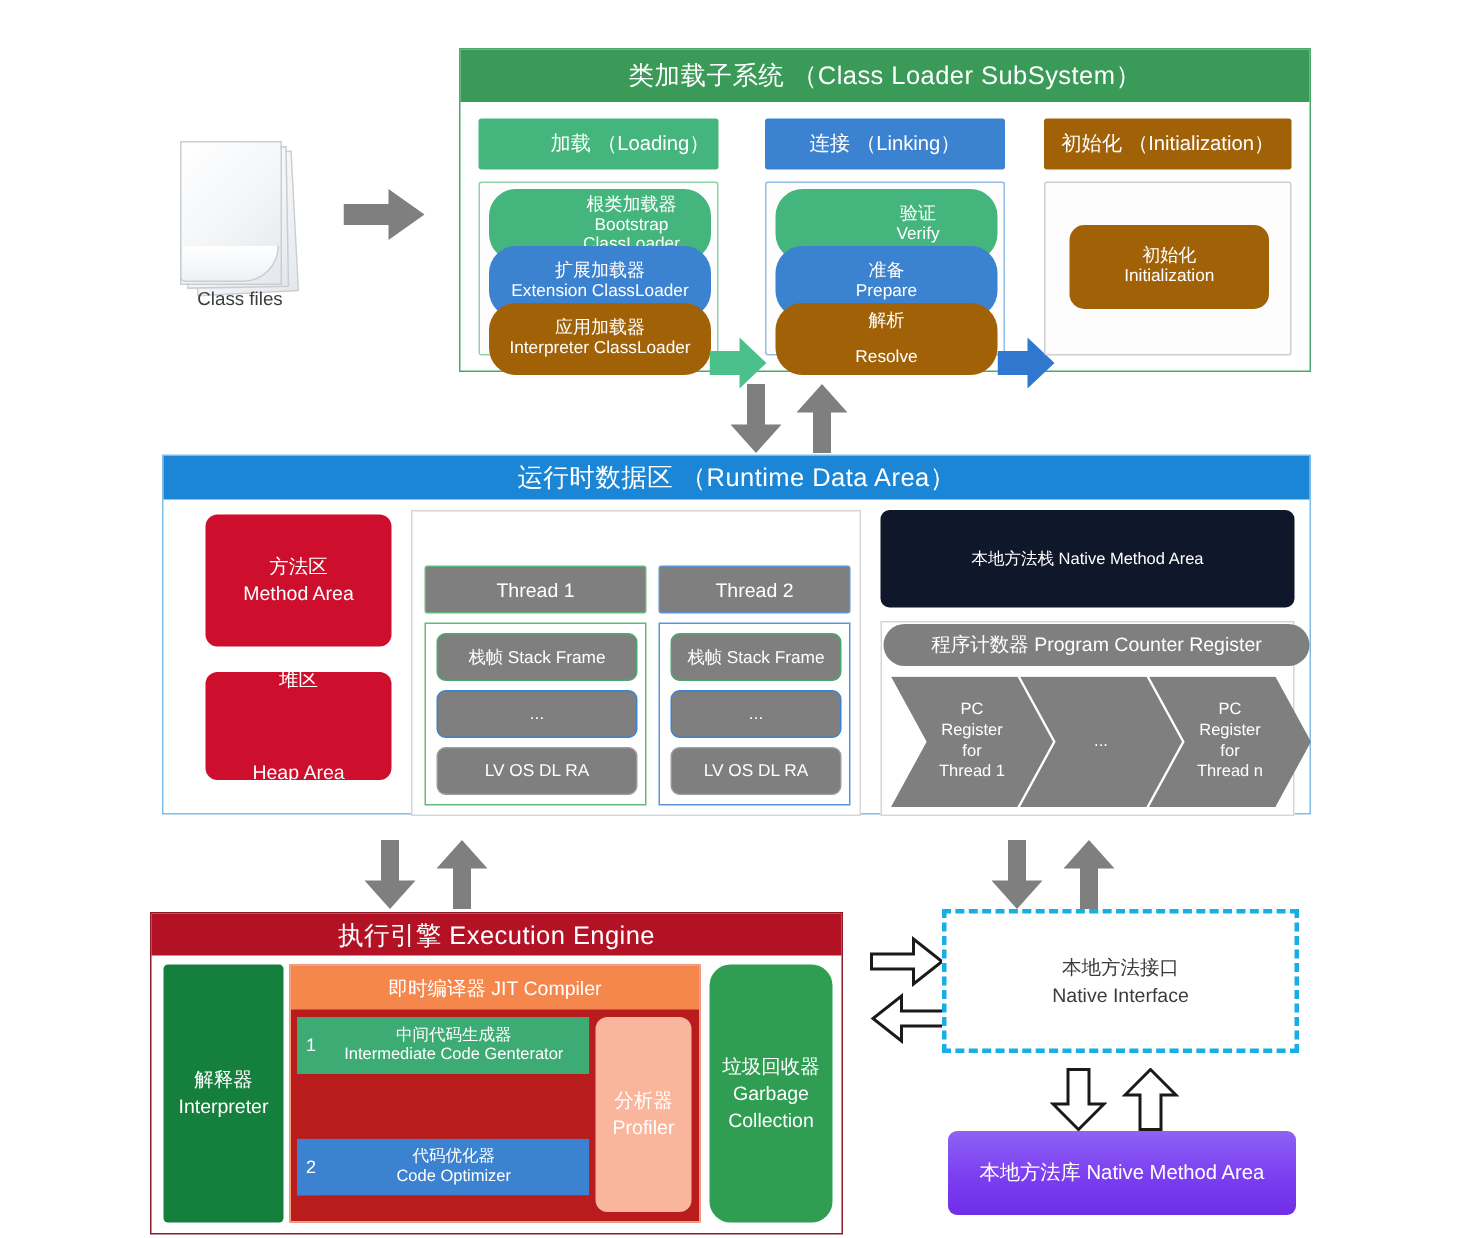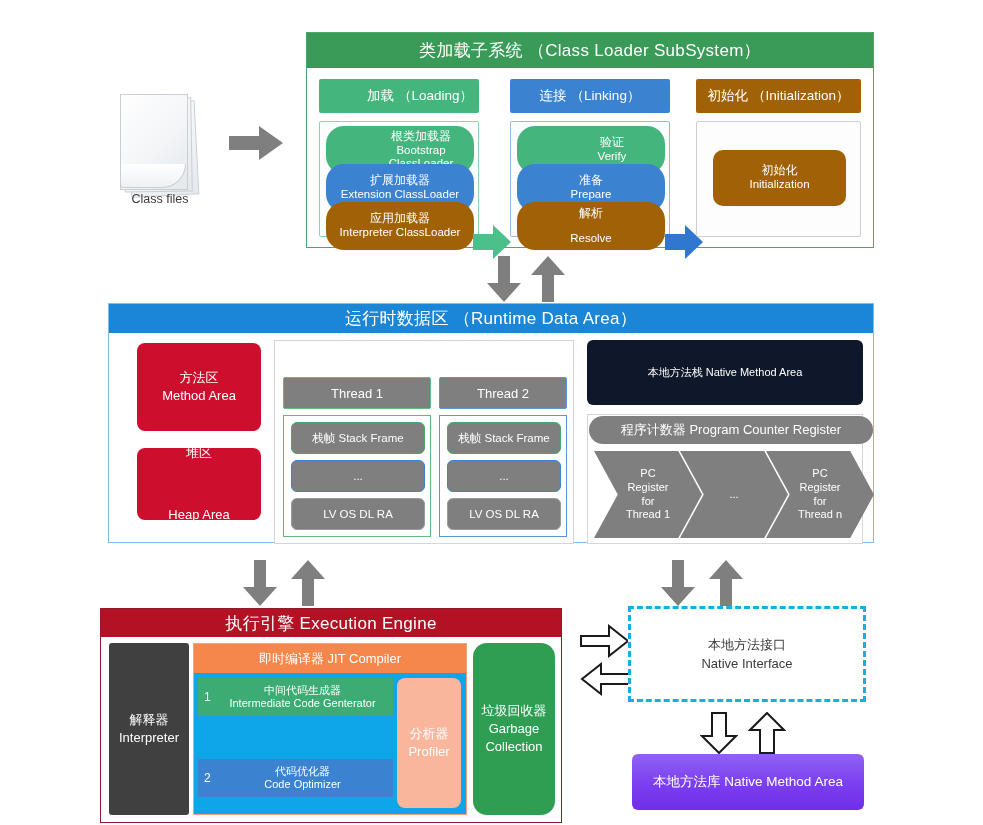--- a/index.html
+++ b/index.html
@@ -37,22 +37,22 @@
   .frame-box{background:#7f7f7f;color:#fff;font-size:11.5px;border-radius:6px;}
   .gray-big{background:#0f172a;color:#fff;border-radius:6px;font-size:11px;}
 
   
   .chev{background:#7f7f7f;color:#fff;font-size:11px;line-height:1.25;
         clip-path:polygon(0 0,78% 0,100% 50%,78% 100%,0 100%,22% 50%);}
 
   
   #ee-panel{left:100px;top:608px;width:462px;height:215px;border:1px solid #8e1b2a;background:#fff;}
   #ee-head{left:0;top:0;width:100%;height:28px;background:#b31225;}
-  .interp{background:#404040;border-radius:3px;color:#fff;font-size:13px;line-height:1.35;}
-  .jit-wrap{border:1px solid #f3a47a;background:#0ea5e9;}
+  .interp{background:#15803d;border-radius:3px;color:#fff;font-size:13px;line-height:1.35;}
+  .jit-wrap{border:1px solid #f3a47a;background:#b91c1c;}
   .jit-head{background:#f5864c;color:#fff;font-size:13px;}
   .jit-chev{position:relative;color:#fff;font-size:11px;line-height:1.2;
             clip-path:polygon(0 0,100% 0,100% 100%,8% 100%,0 145%,0 0);}
   .jit-num{position:absolute;left:6px;top:50%;transform:translateY(-50%);font-size:12px;color:#fff;}
   .profiler{background:#fab69c;border-radius:8px;color:#fff;font-size:13px;line-height:1.35;}
   .gc{background:#2f9e53;border-radius:14px;color:#fff;font-size:13px;line-height:1.4;}
 
   
   #native-if{left:628px;top:606px;width:238px;height:96px;border:3px dashed #16aee4;background:#fff;
              color:#3b3b3b;font-size:13px;line-height:1.5;}

